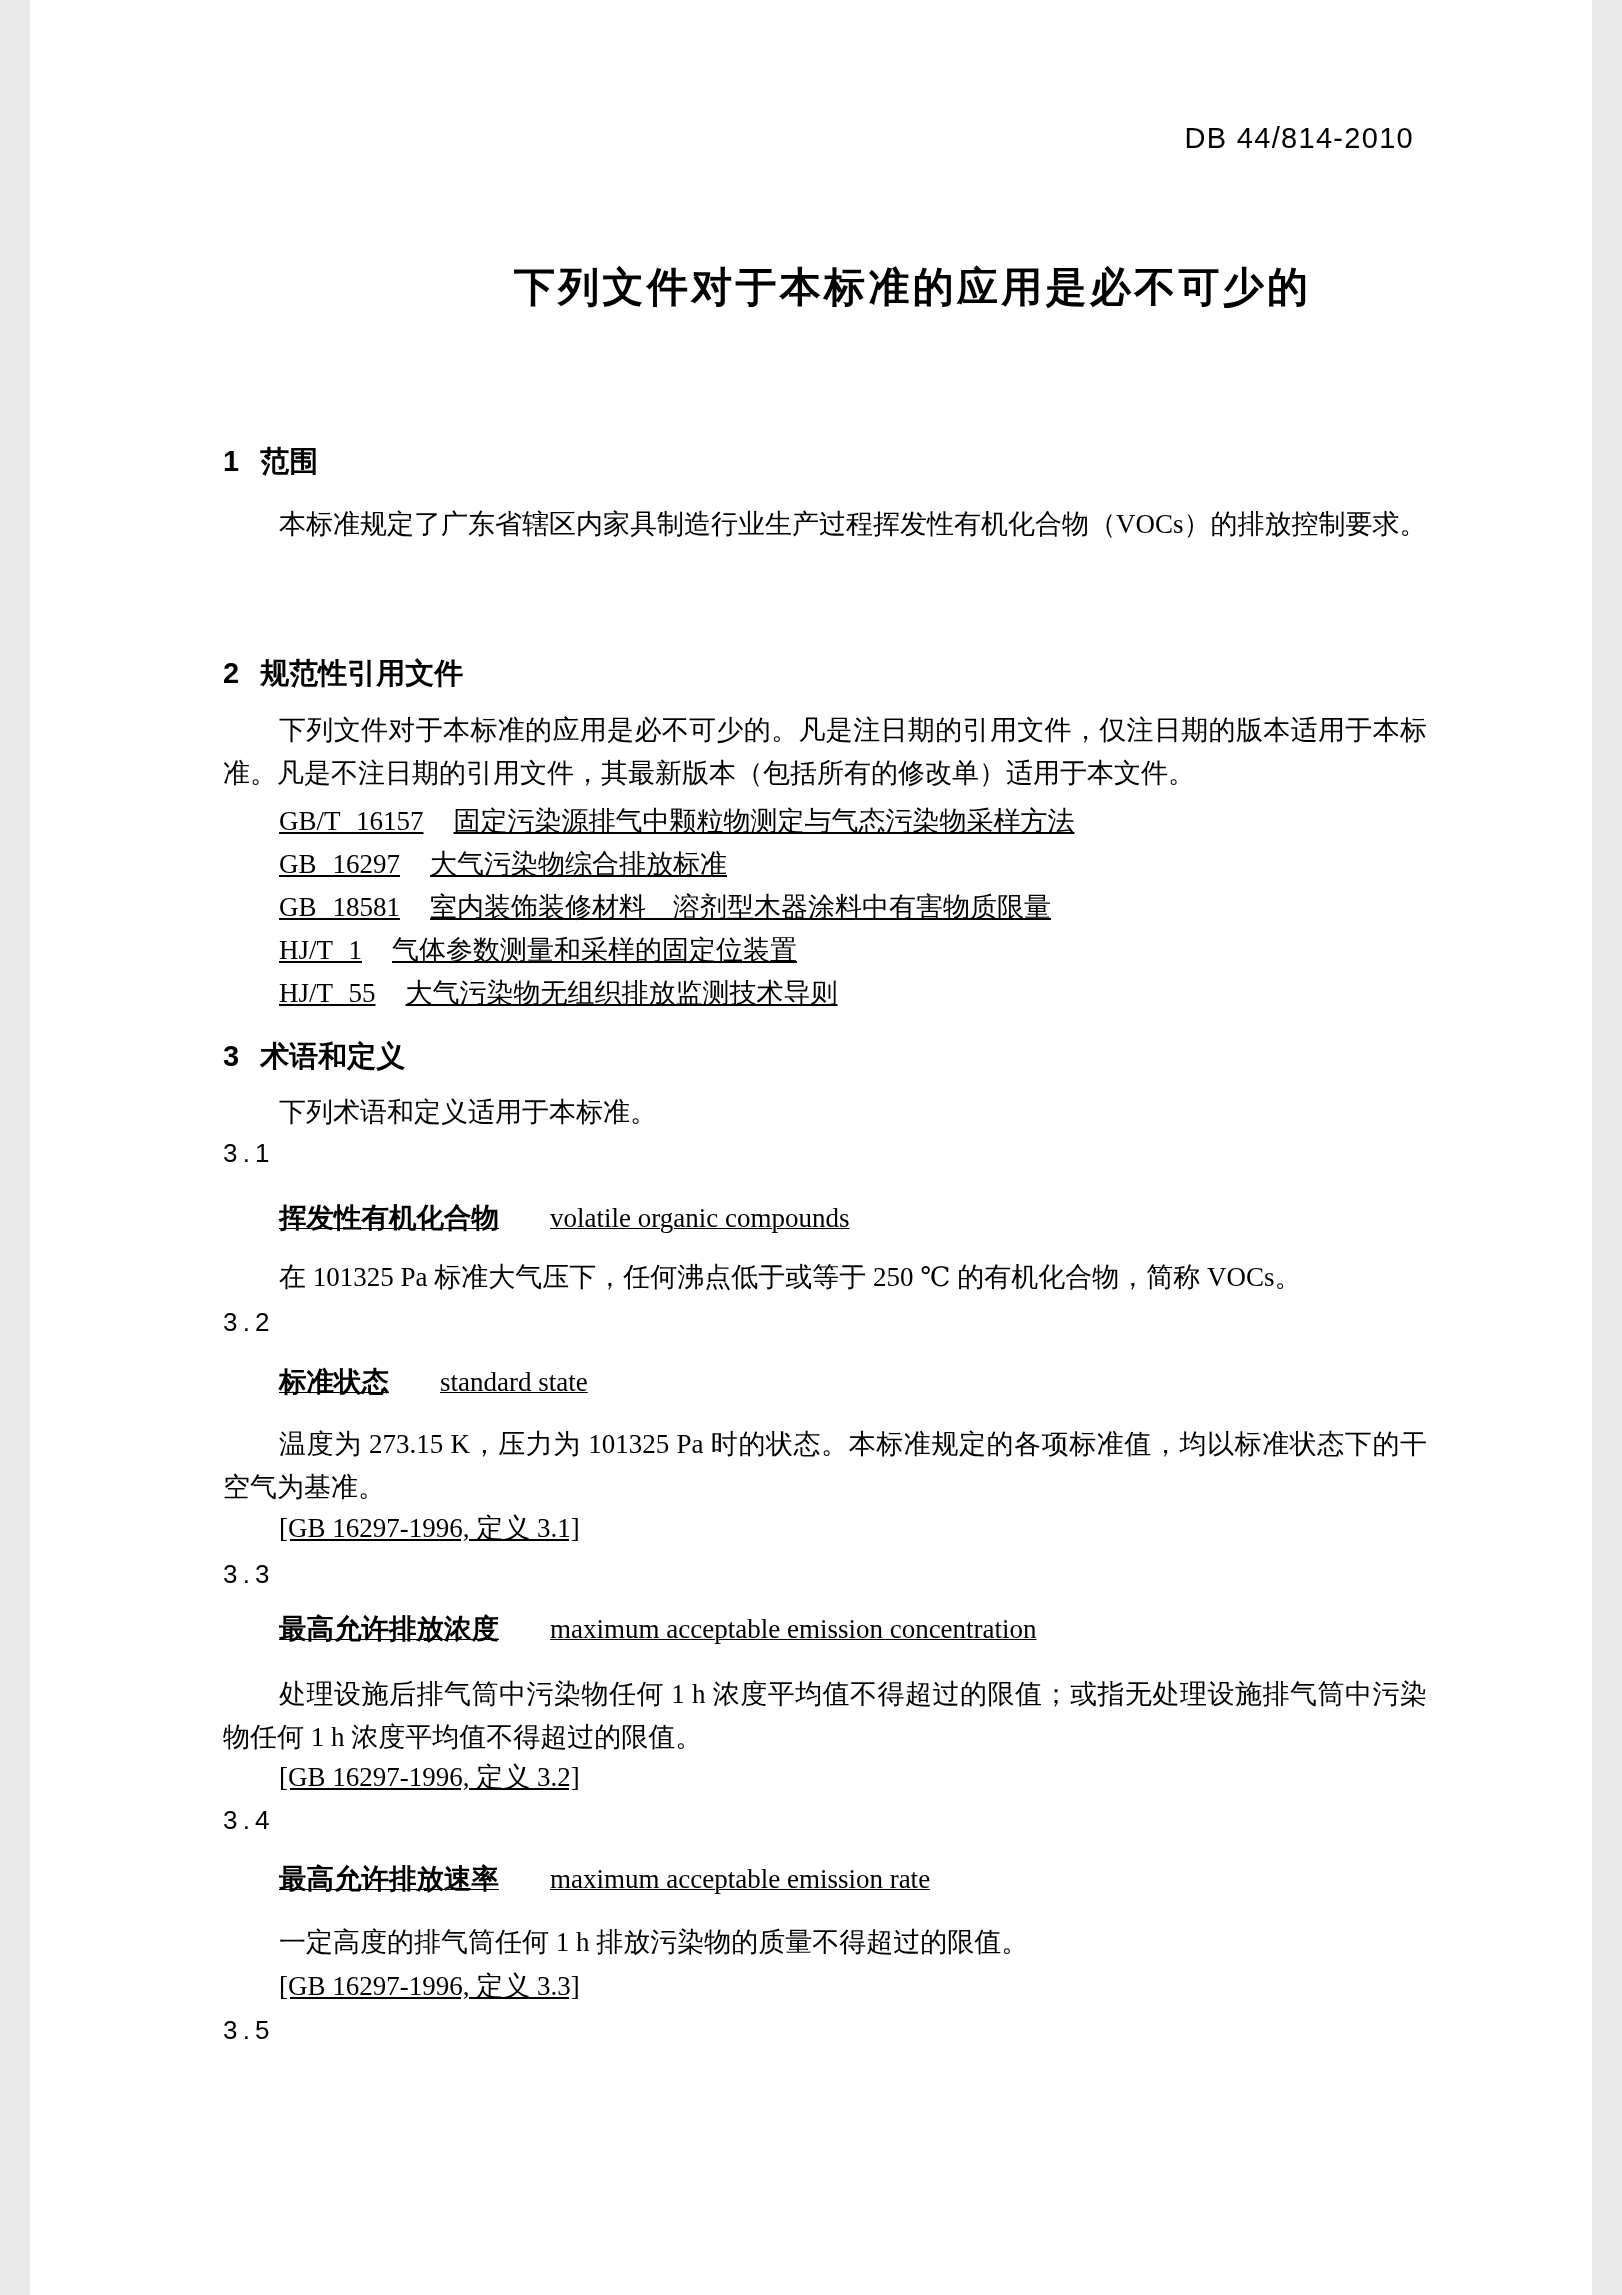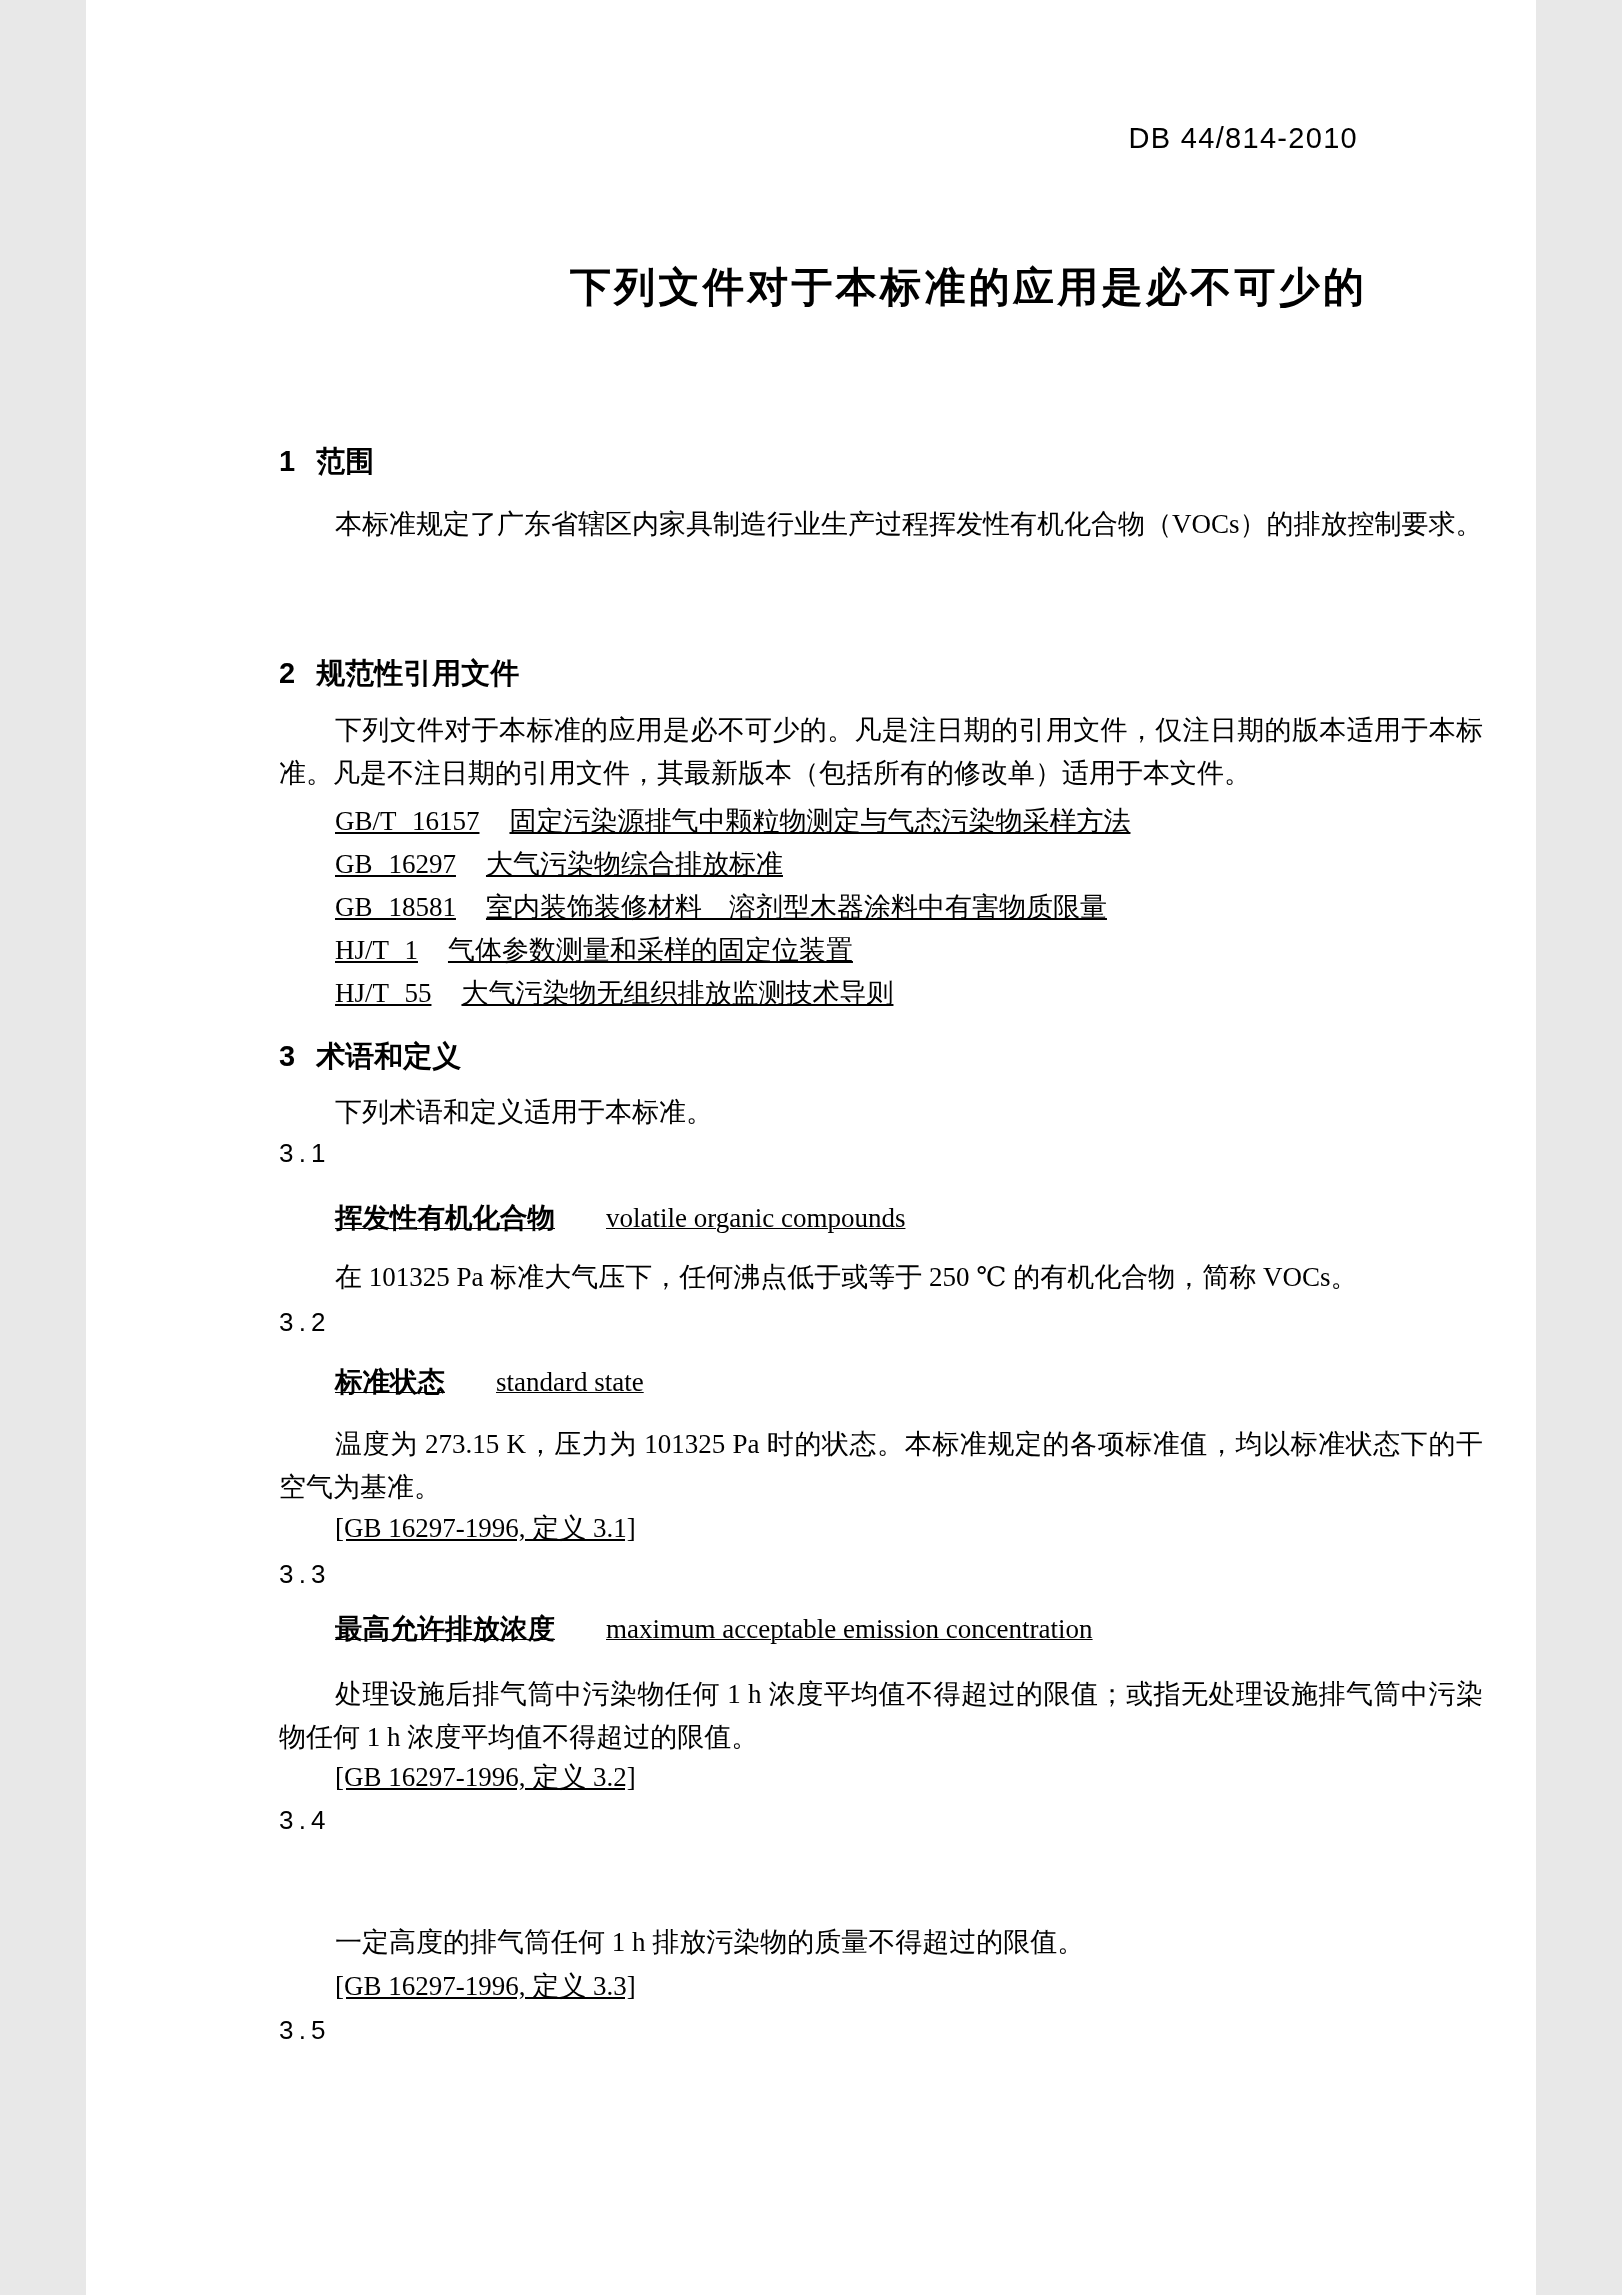--- a/index.html
+++ b/index.html
@@ -2,21 +2,21 @@
 <html style="font-size:10.5px"><head>
 <meta charset="utf-8">
 <style>
   html, body {
     margin: 0;
     padding: 0;
     background: #e8e8e8;
   }
   .page {
     position: relative;
-    width: 1450px;
+    width: 1562px;
     height: 2295px;
     margin: 0 auto;
     background: #ffffff;
     color: #000000;
     font-family: "Liberation Serif", "DejaVu Serif", serif;
     overflow: hidden;
   }
   .abs { position: absolute; }
   .col { left: 193px; }
   .col-indent { left: 249px; text-decoration: underline; }
@@ -136,20 +136,23 @@
   <div class="abs clause-num col" style="top:1553px">3.3</div>
   <div class="abs term-line col-indent" style="top:1607px">
     <span class="term-zh">最高允许排放浓度</span><span class="term-en">maximum acceptable emission concentration</span>
   </div>
   <div class="abs body-text wrap col" style="top:1673px">
     <p class="para">处理设施后排气筒中污染物任何 1 h 浓度平均值不得超过的限值；或指无处理设施排气筒中污染物任何 1 h 浓度平均值不得超过的限值。</p>
   </div>
   <div class="abs body-text col-indent" style="top:1756px">[GB 16297-1996, 定义 3.2]</div>
 
   <div class="abs clause-num col" style="top:1799px">3.4</div>
+  <div class="abs term-line col-indent" style="top:1857px">
+    <span class="term-zh">最高允许排放速率</span><span class="term-en">maximum acceptable emission rate</span>
+  </div>
   <div class="abs body-text wrap col" style="top:1921px">
     <p class="para">一定高度的排气筒任何 1 h 排放污染物的质量不得超过的限值。</p>
   </div>
   <div class="abs body-text col-indent" style="top:1965px">[GB 16297-1996, 定义 3.3]</div>
 
   <div class="abs clause-num col" style="top:2009px">3.5</div>
 
 </div>
 
 

